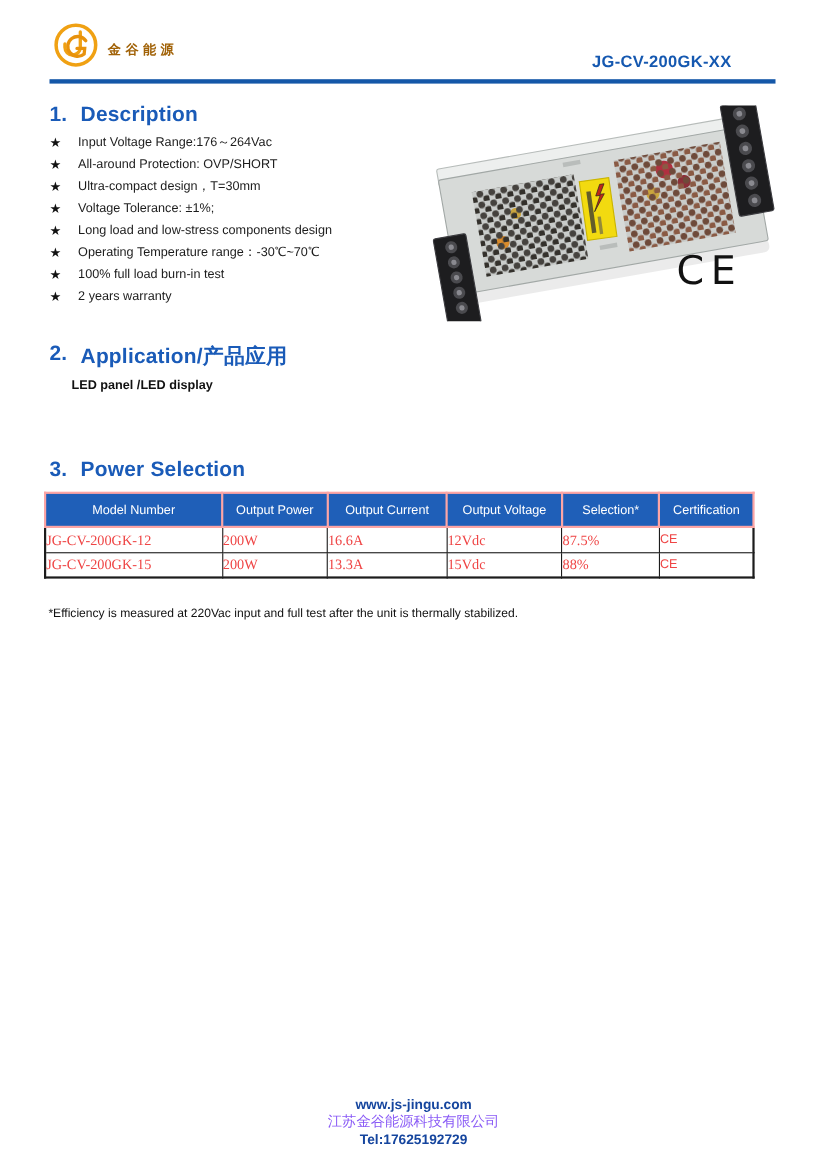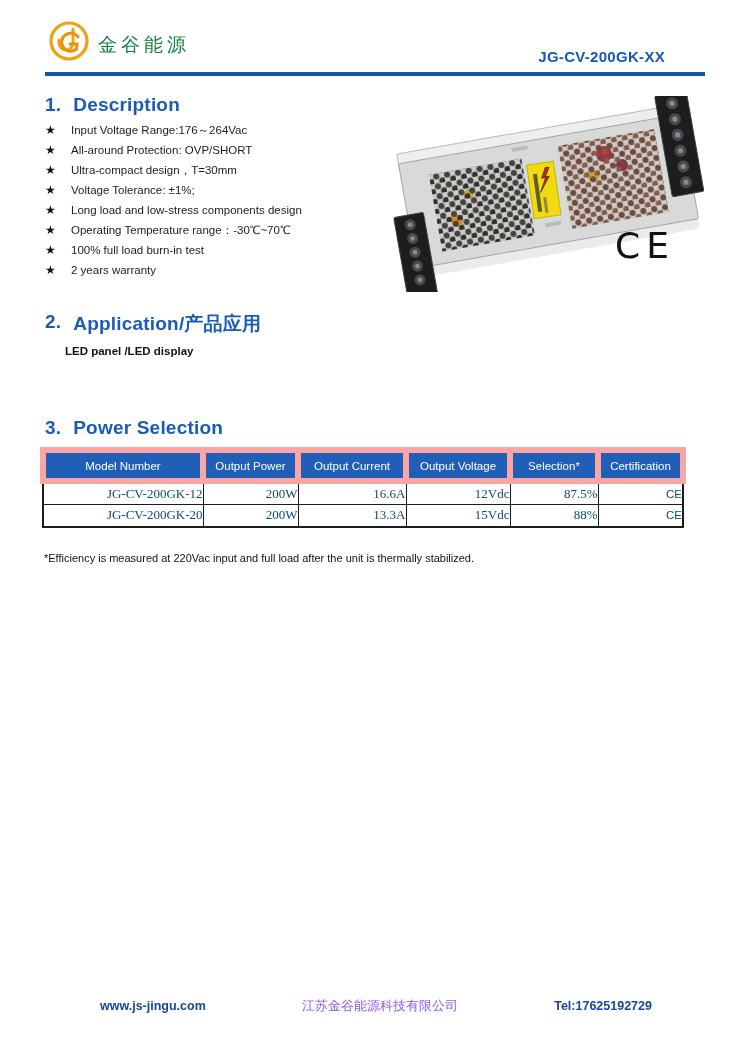--- a/index.html
+++ b/index.html
@@ -6,22 +6,22 @@
   html,body { background:#ffffff; }
   body { font-family:"Liberation Sans", sans-serif; color:#1c1c1c; }
   #page {
     position:relative; width:750px; height:1060px; background:#fff;
     margin:0 auto; overflow:hidden;
   }
 
   
   .brand { position:absolute; left:48px; top:20px; display:flex; align-items:center; gap:8px; }
   .brand-cn {
-    font-family:"DejaVu Serif", serif; font-size:19px; color:#15803d;
-    letter-spacing:4px; font-weight:400; padding-top:8px;
+    font-family:"DejaVu Serif", serif; font-size:12px; color:#a16207;
+    letter-spacing:4px; font-weight:700; padding-top:8px;
   }
   .doc-code {
     position:absolute; right:85px; top:48px;
     color:#1558B0; font-size:15px; font-weight:bold; letter-spacing:0.3px;margin-left:23px;
   }
   .header-rule {
     position:absolute; left:45px; top:72px; width:660px; height:4px; background:#1457A8;
   }
 
   
@@ -45,34 +45,35 @@
   
   .photo-wrap { position:absolute; left:372px; top:96px; width:362px; height:196px; }
 
   
   .model-table {
     position:absolute; left:40px; top:447px; width:646px;
     border-collapse:collapse; border:2px solid #1c1c1c;
   }
   .model-table th {
     background:#1F5FB8; color:#ffffff; font-weight:normal; font-size:11.5px;
-    height:31px; border:6px solid #fca5a5; text-align:center;
+    height:31px; border:2px solid #fca5a5; text-align:center;
   }
   .model-table td {
-    font-family:"Liberation Serif", serif; font-size:13px; color:#0c4a6e;
-    height:23px; border:1px solid #1c1c1c; text-align:right;
+    font-family:"Liberation Serif", serif; font-size:13px; color:#ef4444;
+    height:23px; border:1px solid #1c1c1c; text-align:left;
   }
   .model-table td.sans-cell { font-family:"Liberation Sans", sans-serif; font-size:11.5px; }
   .footnote { position:absolute; left:44px; top:552px; font-size:11px; color:#111; }
 
   
   .footer {
     position:absolute; left:0; top:997px; width:100%;
     display:flex; justify-content:space-between; align-items:center;
     padding:0 98px 0 100px;
+    flex-direction:column;
   }
   .footer-website, .footer-tel { color:#15459E; font-size:12.5px; font-weight:bold; text-decoration:none; }
   .footer-company { color:#8b5cf6; font-size:13px; }
 </style>
 </head>
 <body>
 
 <div id="page">
 
   <div class="brand">
@@ -229,31 +230,31 @@
     <tbody>
       <tr>
         <td>JG-CV-200GK-12</td>
         <td>200W</td>
         <td>16.6A</td>
         <td>12Vdc</td>
         <td>87.5%</td>
         <td class="sans-cell">CE</td>
       </tr>
       <tr>
-        <td>JG-CV-200GK-20</td>
+        <td>JG-CV-200GK-15</td>
         <td>200W</td>
         <td>13.3A</td>
         <td>15Vdc</td>
         <td>88%</td>
         <td class="sans-cell">CE</td>
       </tr>
     </tbody>
   </table>
 
-  <div class="footnote">*Efficiency is measured at 220Vac input and full load after the unit is thermally stabilized.</div>
+  <div class="footnote">*Efficiency is measured at 220Vac input and full test after the unit is thermally stabilized.</div>
 
   <div class="footer">
     <a href="#" class="footer-website">www.js-jingu.com</a>
     <span class="footer-company">江苏金谷能源科技有限公司</span>
     <span class="footer-tel">Tel:17625192729</span>
   </div>
 
 </div>
 
 </body></html>

